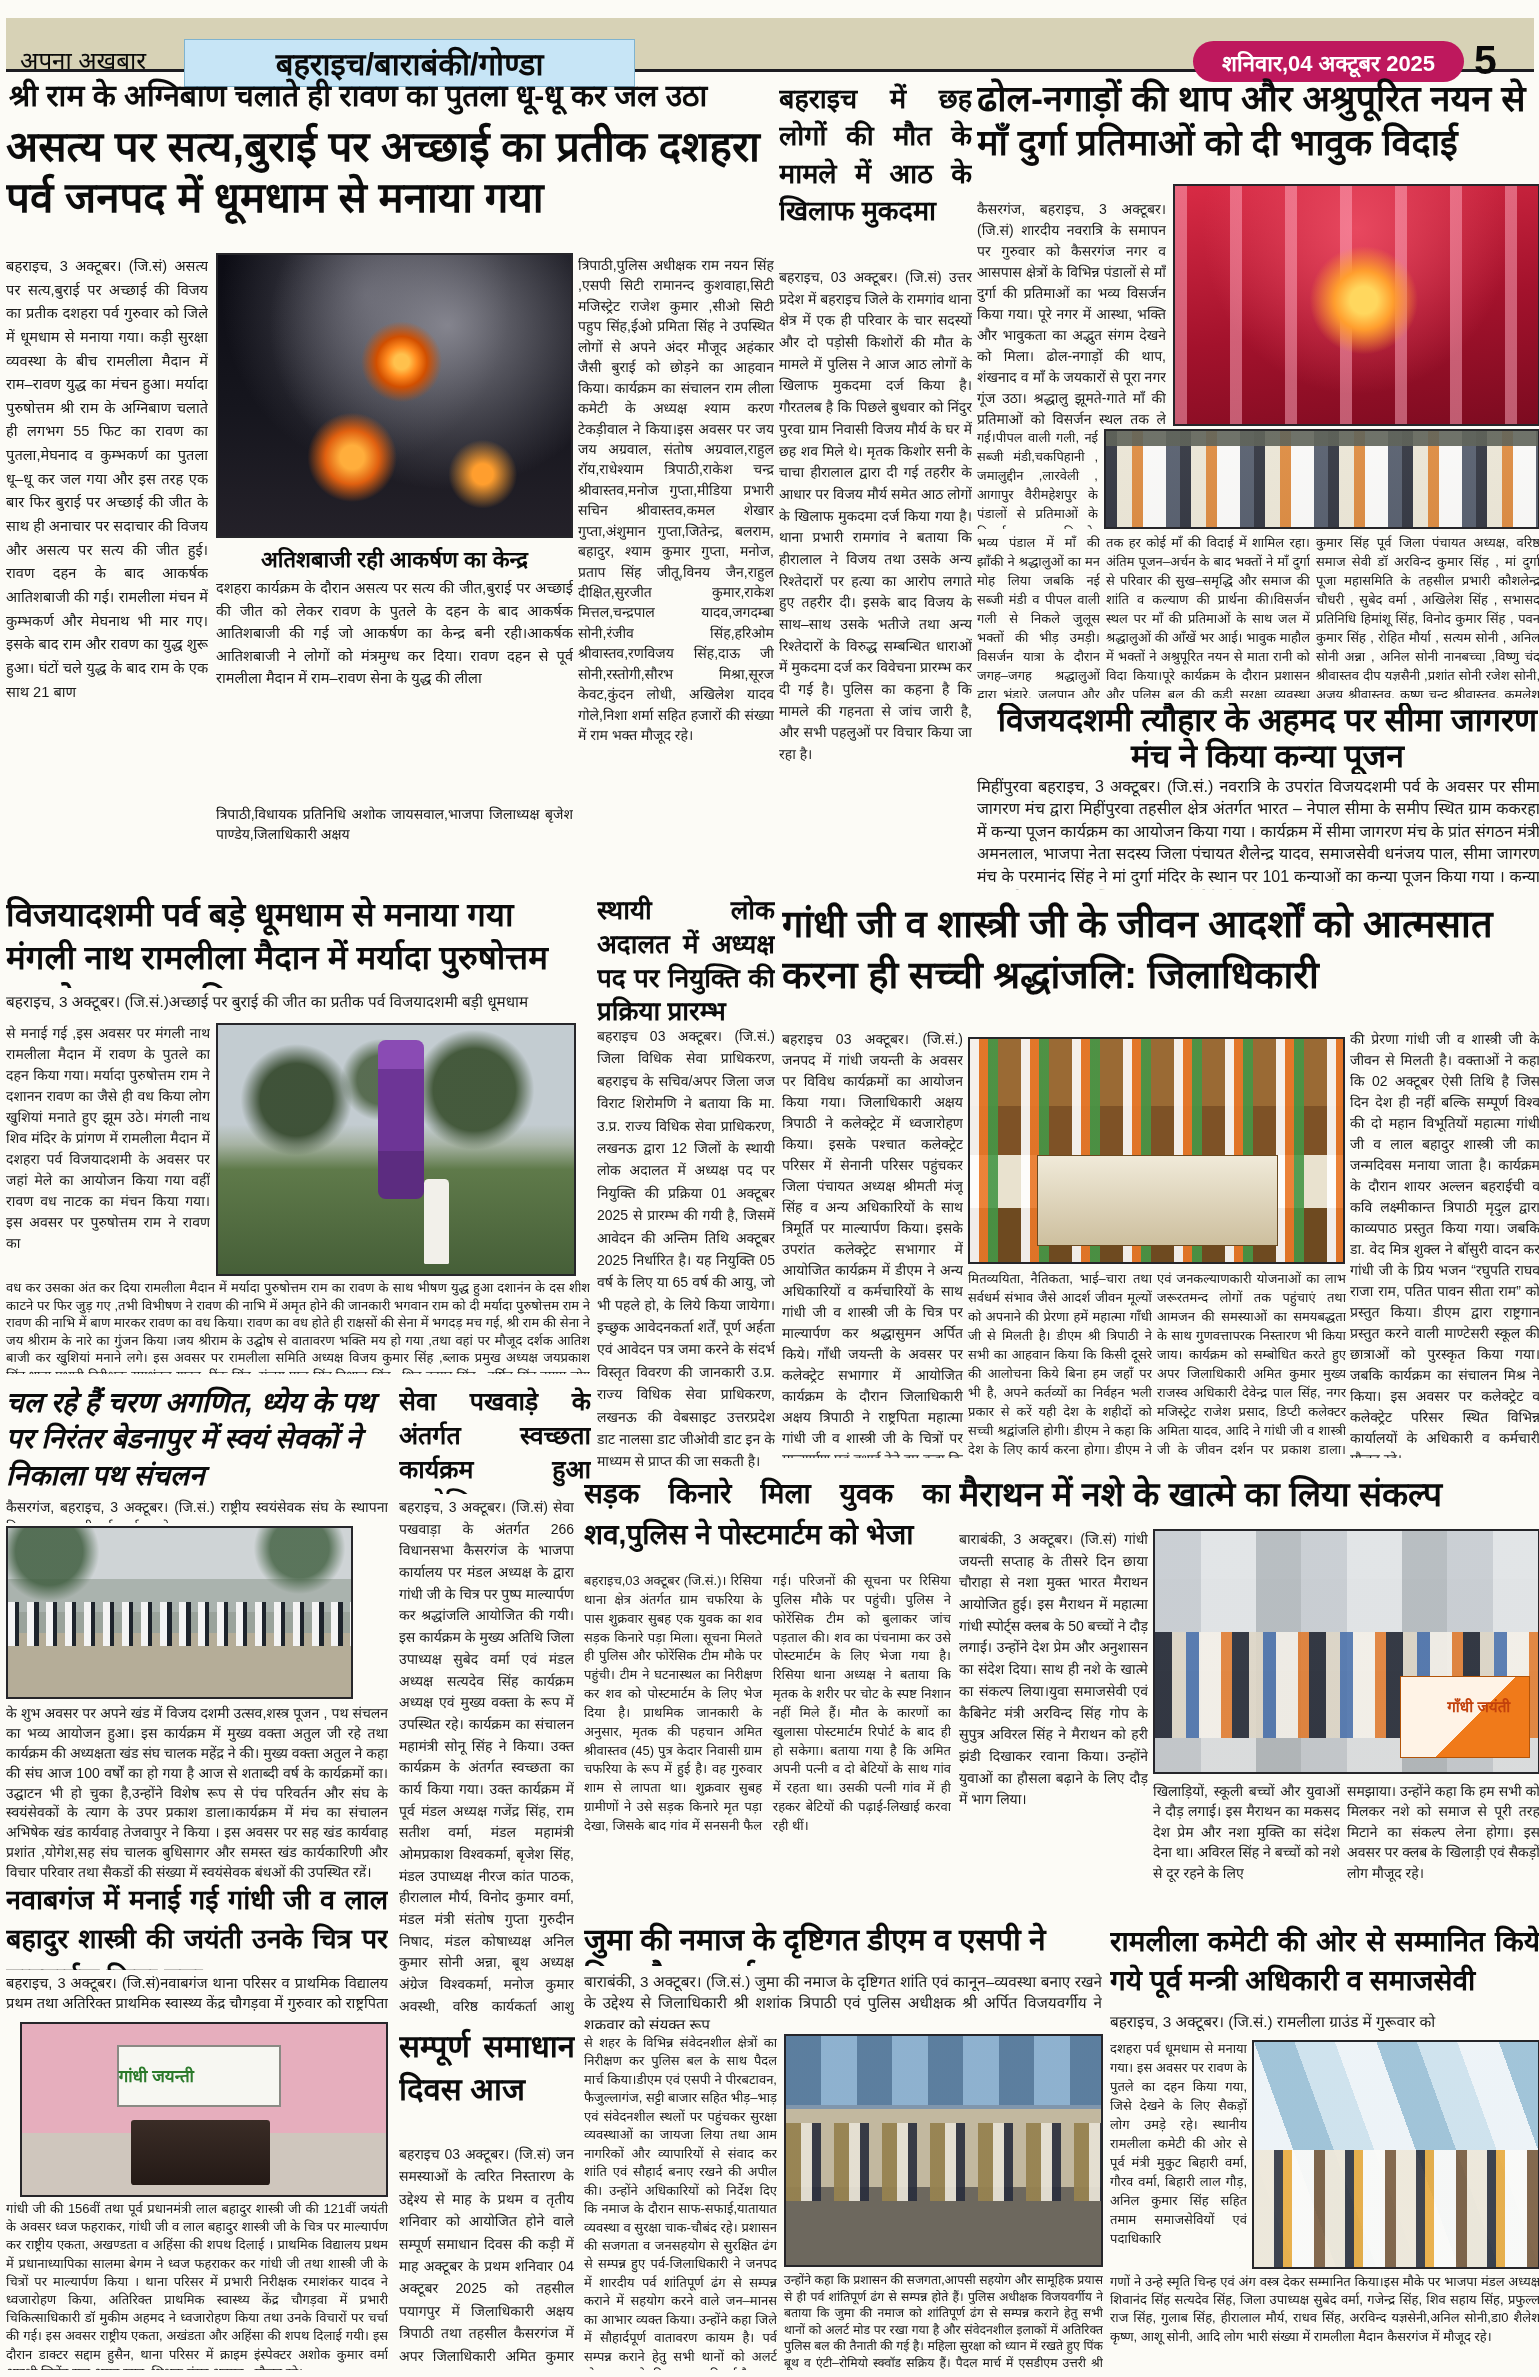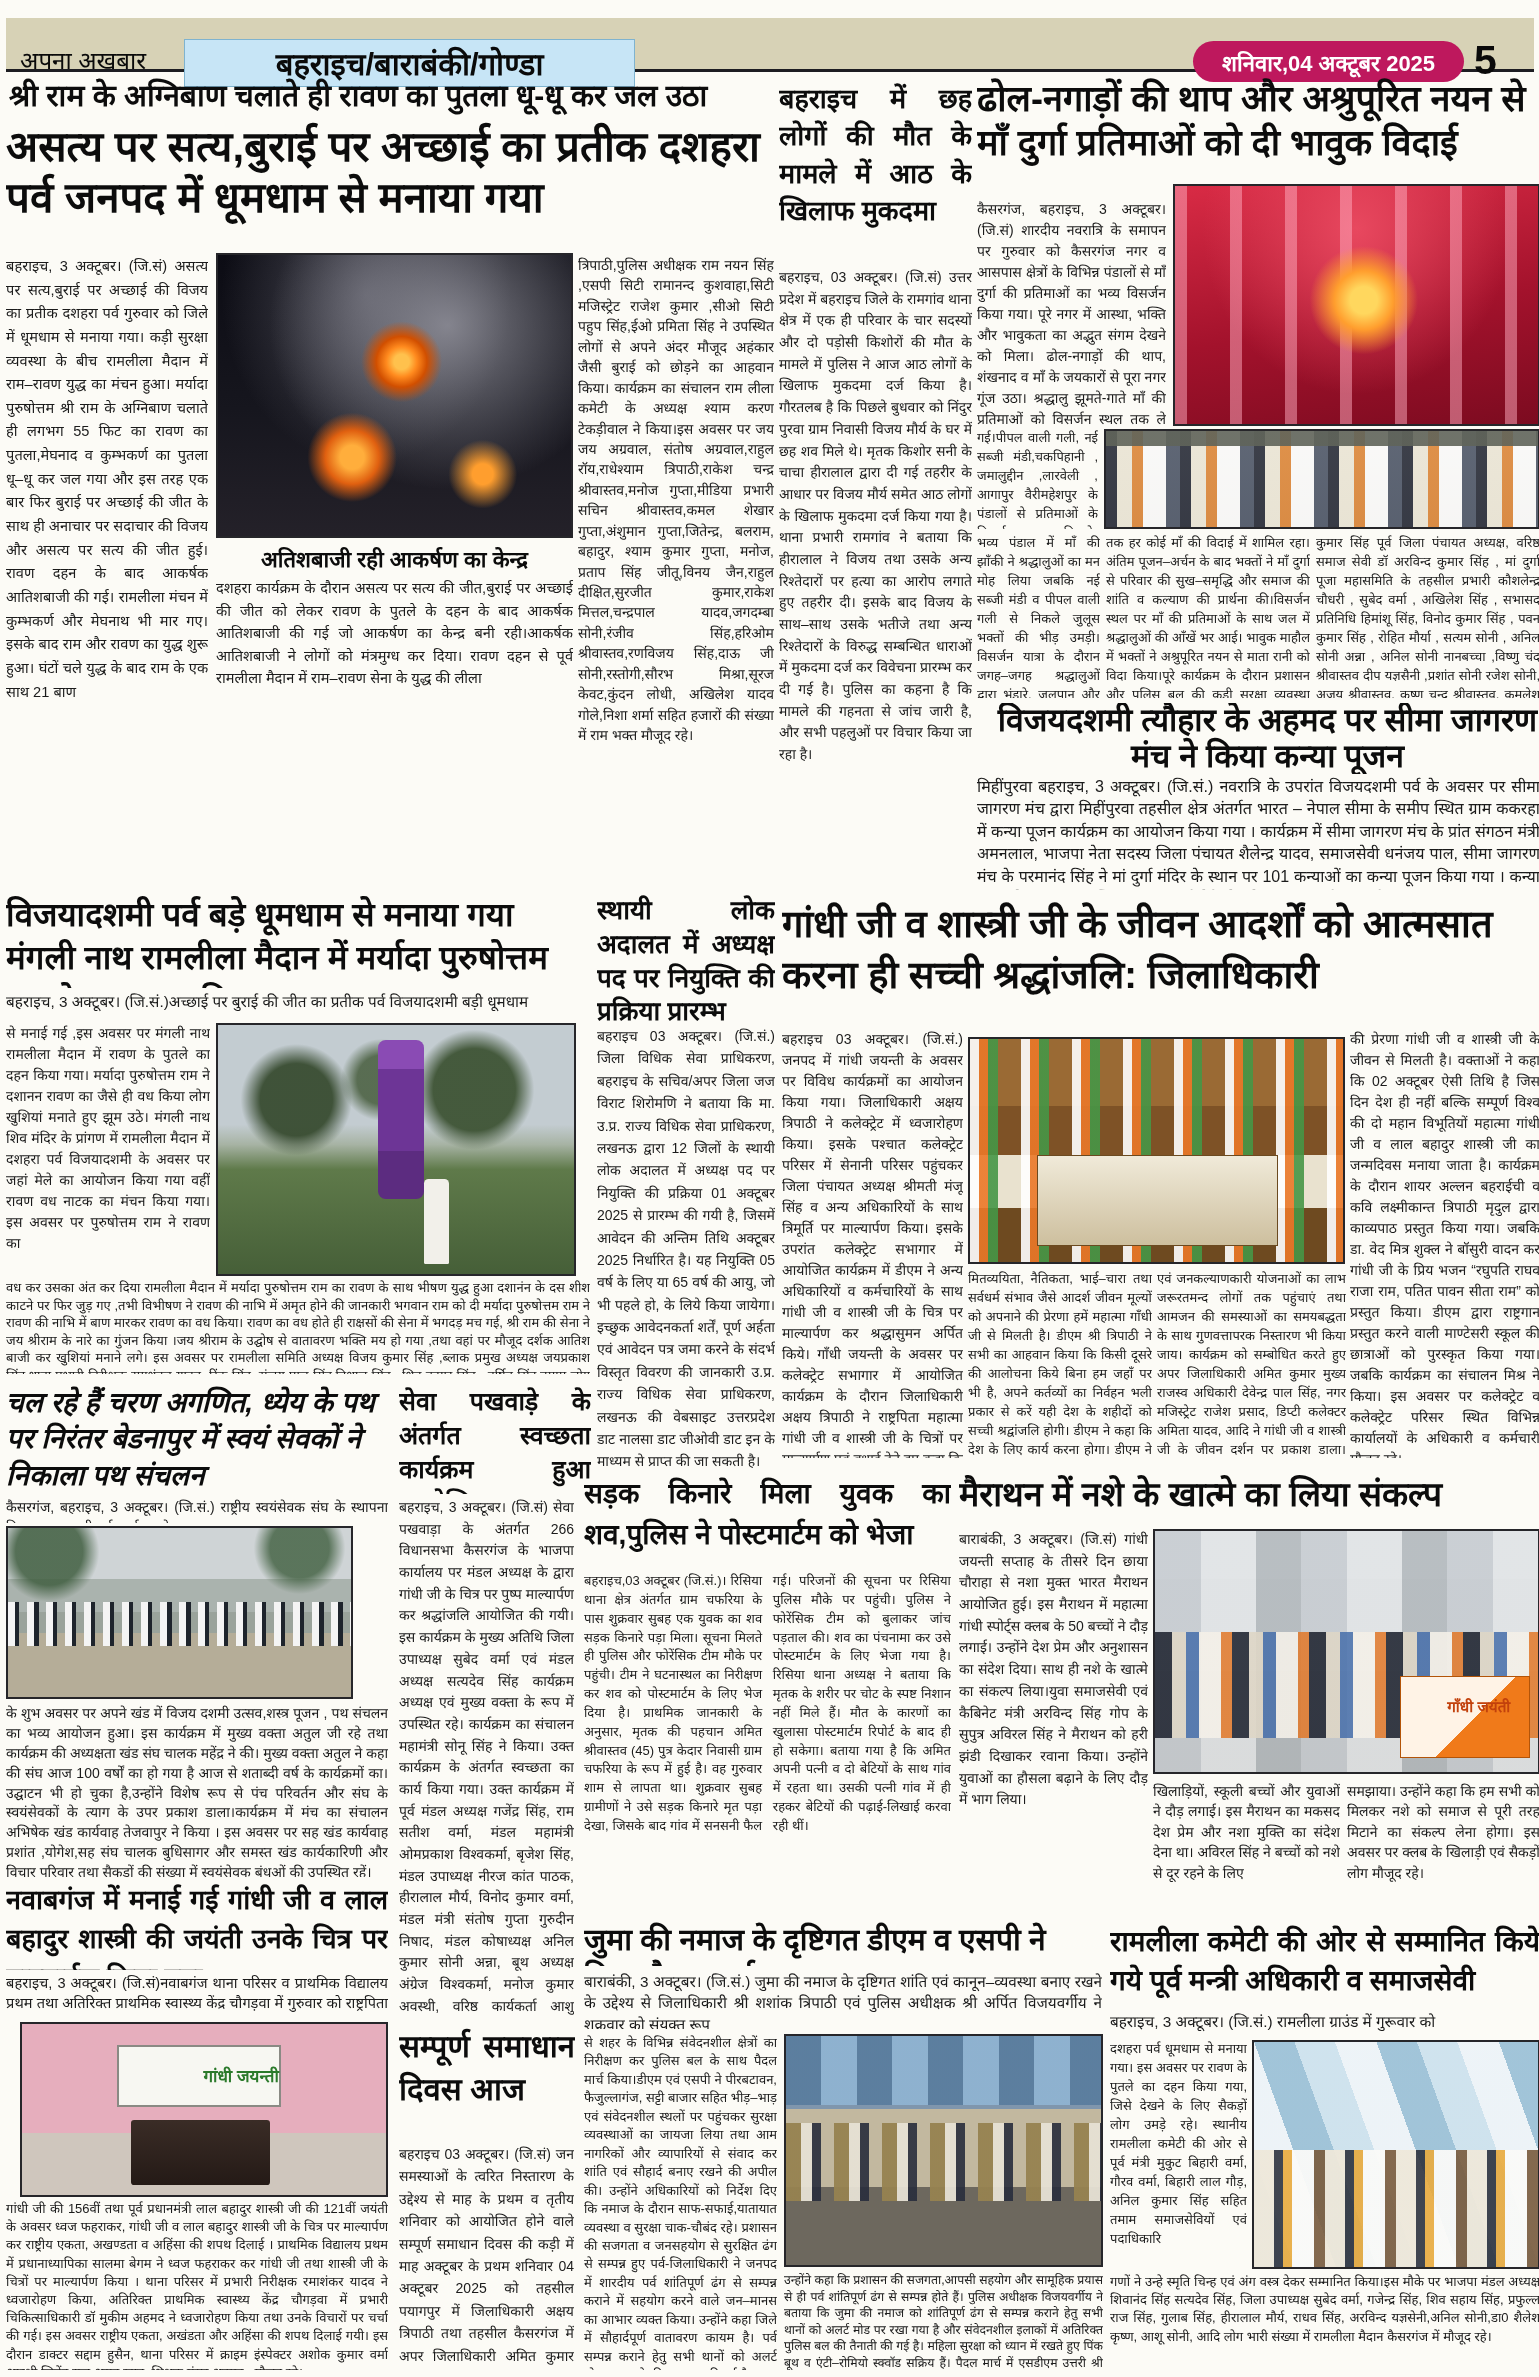--- a/index.html
+++ b/index.html
@@ -65,21 +65,21 @@
     linear-gradient(180deg,#e0e4e7 0 20%, #cfd3d6 20% 58%, #8d867a 58%)}
   .fx-streetcrowd{position:absolute;left:0;top:42%;width:100%;height:44%;
     background:repeating-linear-gradient(90deg, rgba(35,40,52,.9) 0 17px, rgba(222,214,198,.9) 17px 31px,
       rgba(70,110,170,.85) 31px 44px, rgba(244,240,232,.9) 44px 66px, rgba(226,120,40,.85) 66px 77px)}
   .fx-banner{position:absolute;right:2%;bottom:6%;width:34%;height:34%;
     background:linear-gradient(135deg,#fff3e6 0 55%,#f07a1a 55%);border:1.5px solid #b35408;
     display:flex;align-items:flex-start;justify-content:flex-end;padding:19px;box-sizing:border-box;
     color:#c2410c;font-weight:900;font-size:15.3px}
   .ph-classroom{background:linear-gradient(180deg,#e6aebd 0 64%, #cfc6bd 64%)}
   .fx-board{position:absolute;left:26%;top:12%;width:44%;height:34%;background:#f7f7f2;border:2.3px solid #8a8a84;
-    display:flex;align-items:center;justify-content:flex-end;color:#2b7a2b;font-weight:800;font-size:17px}
+    display:flex;align-items:center;justify-content:flex-start;color:#2b7a2b;font-weight:800;font-size:17px}
   .fx-desk{position:absolute;left:30%;bottom:6%;width:38%;height:38%;background:linear-gradient(#3a2c26,#241a16);border-radius:3.1px}
   .ph-police{background:
     linear-gradient(180deg, rgba(90,125,158,0) 0, rgba(90,125,158,0) 100%),
     linear-gradient(180deg,#7f96ad 0 32%, #c2b89f 32% 66%, #6d685e 66%)}
   .fx-tarp{position:absolute;left:0;top:0;width:100%;height:30%;
     background:repeating-linear-gradient(90deg, rgba(90,125,158,.95) 0 35px, rgba(143,179,209,.95) 35px 71px)}
   .fx-khaki{position:absolute;left:0;top:38%;width:100%;height:34%;
     background:repeating-linear-gradient(90deg, rgba(150,130,80,.95) 0 15.3px, rgba(230,225,212,.95) 15.3px 26px, rgba(40,45,60,.9) 26px 35px, rgba(0,0,0,0) 35px 48px)}
   .ph-canopy{background:
     repeating-linear-gradient(70deg, rgba(207,227,238,.96) 0 38px, rgba(238,244,248,.96) 38px 77px, rgba(159,195,216,.96) 77px 115px),
@@ -102,20 +102,21 @@
   <div id="pagenum" class="abs" style="position:absolute">5</div>
 </div>
 
 <div class="hl" style="left:9px;top:78px;width:768px;height:40px;font-size:30px;font-weight:800">श्री राम के अग्निबाण चलाते ही रावण का पुतला धू-धू कर जल उठा</div>
 <div class="hl" style="left:6.1px;top:121px;width:768px;height:127px;font-size:42px">असत्य पर सत्य,बुराई पर अच्छाई का प्रतीक दशहरा पर्व जनपद में धूमधाम से मनाया गया</div>
 <div class="bt" style="left:6.1px;top:255px;width:202px;height:635px;font-size:14.6px;line-height:1.62">बहराइच, 3 अक्टूबर। (जि.सं) असत्य पर सत्य,बुराई पर अच्छाई की विजय का प्रतीक दशहरा पर्व गुरुवार को जिले में धूमधाम से मनाया गया। कड़ी सुरक्षा व्यवस्था के बीच रामलीला मैदान में राम–रावण युद्ध का मंचन हुआ। मर्यादा पुरुषोत्तम श्री राम के अग्निबाण चलाते ही लगभग 55 फिट का रावण का पुतला,मेघनाद व कुम्भकर्ण का पुतला धू–धू कर जल गया और इस तरह एक बार फिर बुराई पर अच्छाई की जीत के साथ ही अनाचार पर सदाचार की विजय और असत्य पर सत्य की जीत हुई।रावण दहन के बाद आकर्षक आतिशबाजी की गई। रामलीला मंचन में कुम्भकर्ण और मेघनाथ भी मार गए। इसके बाद राम और रावण का युद्ध शुरू हुआ। घंटों चले युद्ध के बाद राम के एक साथ 21 बाण</div>
 <div class="photo ph-fire" style="left:216px;top:253px;width:357px;height:285px"></div>
 <div class="caption" style="left:216px;top:543px;width:357px;height:31px;font-size:22px">अतिशबाजी रही आकर्षण का केन्द्र</div>
 <div class="bt" style="left:216px;top:577px;width:357px;height:224px;font-size:14.6px;line-height:1.55">दशहरा कार्यक्रम के दौरान असत्य पर सत्य की जीत,बुराई पर अच्छाई की जीत को लेकर रावण के पुतले के दहन के बाद आकर्षक आतिशबाजी की गई जो आकर्षण का केन्द्र बनी रही।आकर्षक आतिशबाजी ने लोगों को मंत्रमुग्ध कर दिया। रावण दहन से पूर्व रामलीला मैदान में राम–रावण सेना के युद्ध की लीला</div>
 <div class="twocol" style="left:216px;top:804px;width:357px;height:86px">
+  <div>त्रिपाठी,विधायक प्रतिनिधि अशोक जायसवाल,भाजपा जिलाध्यक्ष बृजेश पाण्डेय,जिलाधिकारी अक्षय</div>
 </div>
 <div class="bt" style="left:578px;top:255px;width:196px;height:635px">त्रिपाठी,पुलिस अधीक्षक राम नयन सिंह ,एसपी सिटी रामानन्द कुशवाहा,सिटी मजिस्ट्रेट राजेश कुमार ,सीओ सिटी पहुप सिंह,ईओ प्रमिता सिंह ने उपस्थित लोगों से अपने अंदर मौजूद अहंकार जैसी बुराई को छोड़ने का आहवान किया। कार्यक्रम का संचालन राम लीला कमेटी के अध्यक्ष श्याम करण टेकड़ीवाल ने किया।इस अवसर पर जय जय अग्रवाल, संतोष अग्रवाल,राहुल रॉय,राधेश्याम त्रिपाठी,राकेश चन्द्र श्रीवास्तव,मनोज गुप्ता,मीडिया प्रभारी सचिन श्रीवास्तव,कमल शेखार गुप्ता,अंशुमान गुप्ता,जितेन्द्र, बलराम, बहादुर, श्याम कुमार गुप्ता, मनोज, प्रताप सिंह जीतू,विनय जैन,राहुल दीक्षित,सुरजीत कुमार,राकेश मित्तल,चन्द्रपाल यादव,जगदम्बा सोनी,रंजीव सिंह,हरिओम श्रीवास्तव,रणविजय सिंह,दाऊ जी सोनी,रस्तोगी,सौरभ मिश्रा,सूरज केवट,कुंदन लोधी, अखिलेश यादव गोले,निशा शर्मा सहित हजारों की संख्या में राम भक्त मौजूद रहे।</div>
 
 <div class="hl" style="left:779px;top:81px;width:193px;height:179px;font-size:27px;font-weight:800;line-height:1.38;text-align:justify">बहराइच में छह लोगों की मौत के मामले में आठ के खिलाफ मुकदमा</div>
 <div class="bt" style="left:779px;top:267px;width:193px;height:623px;font-size:14px;line-height:1.55">बहराइच, 03 अक्टूबर।  (जि.सं) उत्तर प्रदेश में बहराइच जिले के रामगांव थाना क्षेत्र में एक ही परिवार के चार सदस्यों और दो पड़ोसी किशोरों की मौत के मामले में पुलिस ने आज आठ लोगों के खिलाफ मुकदमा दर्ज किया है। गौरतलब है कि पिछले बुधवार को निंदुर पुरवा ग्राम निवासी विजय मौर्य के घर में छह शव मिले थे।  मृतक किशोर सनी के चाचा हीरालाल द्वारा दी गई तहरीर के आधार पर विजय मौर्य समेत आठ लोगों के खिलाफ मुकदमा दर्ज किया गया है। थाना प्रभारी रामगांव ने बताया कि हीरालाल ने विजय तथा उसके अन्य रिश्तेदारों पर हत्या का आरोप लगाते हुए तहरीर दी।  इसके बाद विजय के साथ–साथ उसके भतीजे तथा अन्य रिश्तेदारों के विरुद्ध सम्बन्धित धाराओं में मुकदमा दर्ज कर विवेचना प्रारम्भ कर दी गई है। पुलिस का कहना है कि मामले की गहनता से जांच जारी है, और सभी पहलुओं पर विचार किया जा रहा है।</div>
 
 <div class="hl" style="left:977px;top:77px;width:563px;height:117px;font-size:36px">ढोल-नगाड़ों की थाप और अश्रुपूरित नयन से माँ दुर्गा प्रतिमाओं को दी भावुक विदाई</div>
 <div class="bt" style="left:977px;top:199px;width:189px;height:227px;font-size:14px;line-height:1.5">कैसरगंज, बहराइच, 3 अक्टूबर। (जि.सं) शारदीय नवरात्रि के समापन पर गुरुवार को कैसरगंज नगर व आसपास क्षेत्रों के विभिन्न पंडालों से माँ दुर्गा की प्रतिमाओं का भव्य विसर्जन किया गया। पूरे नगर में आस्था, भक्ति और भावुकता का अद्भुत संगम देखने को मिला। ढोल-नगाड़ों की थाप, शंखनाद व माँ के जयकारों से पूरा नगर गूंज उठा। श्रद्धालु झूमते-गाते माँ की प्रतिमाओं को विसर्जन स्थल तक ले गए। अनेक स्थानों पर 'अगले बरस तू जल्दी आ' की गूँज सुनकर हर आँख नम हो</div>
 <div class="photo ph-durga" style="left:1173px;top:184px;width:367px;height:242px"></div>
 <div class="bt" style="left:977px;top:429px;width:121px;height:100px;font-size:13px">गई।पीपल वाली गली, नई सब्जी मंडी,चकपिहानी , जमालुद्दीन ,लारवेली , आगापुर वैरीमहेशपुर के पंडालों से प्रतिमाओं के विसर्जन जुलूस निकले। पीपल वाली गली के</div>

